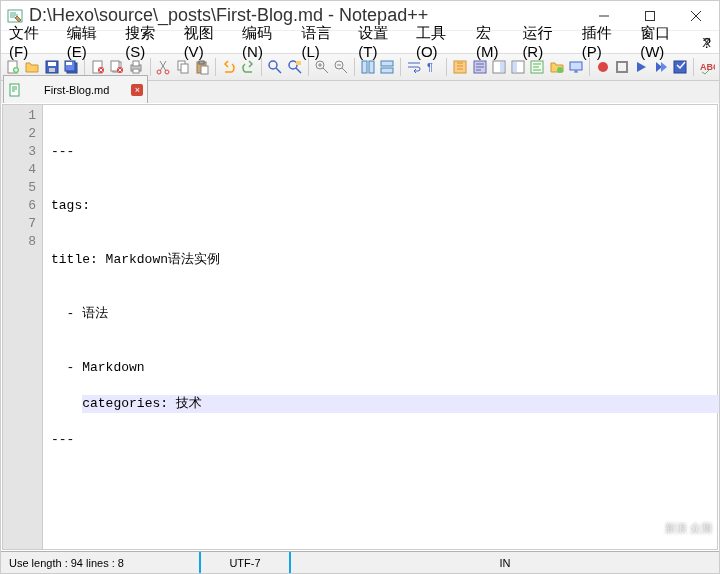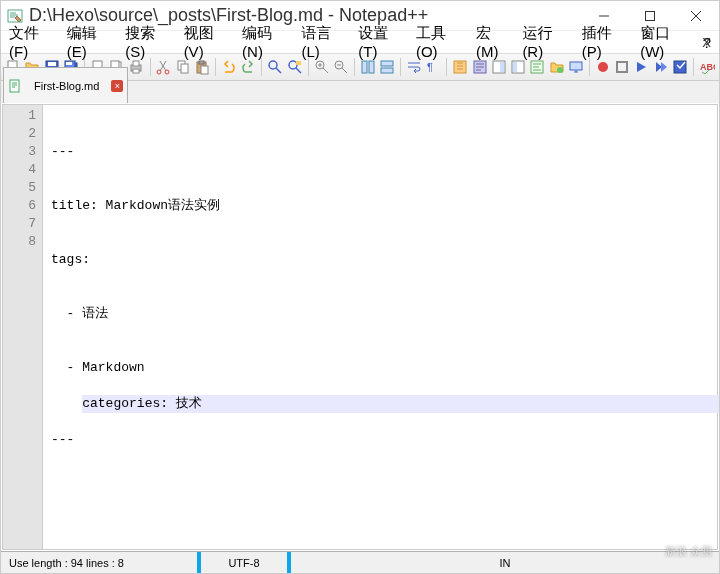--- a/index.html
+++ b/index.html
@@ -9,36 +9,36 @@
 .titlebar .title{flex:1;font-size:18px;color:#333}
 .winbtns{display:flex}
 .winbtn{width:46px;height:30px;display:flex;align-items:center;justify-content:center;font-size:10px;color:#333}
 .menubar{height:22px;display:flex;align-items:center;padding:0 4px;gap:2px;position:relative}
 .menuitem{padding:2px 4px;font-size:15px;cursor:default}
 .menu-x{position:absolute;right:8px;font-size:13px;color:#333}
 .toolbar{height:28px;background:linear-gradient(#f8f8f8,#ececec);border-top:1px solid #ddd;border-bottom:1px solid #ccc;display:flex;align-items:center;padding:0 4px;gap:3px}
 .tbtn{width:22px;height:22px;display:flex;align-items:center;justify-content:center;border-radius:2px}
 .tsep{width:1px;height:18px;background:#ccc;margin:0 2px}
 .tabbar{height:22px;background:#f0f0f0;display:flex;align-items:flex-end;padding-left:2px}
-.tab{height:36px;background:#f4f4f4;border:1px solid #b0b0b0;border-bottom:none;display:flex;align-items:center;padding:0 4px 0 4px;font-size:11px;gap:12px}
+.tab{height:28px;background:#f4f4f4;border:1px solid #b0b0b0;border-bottom:none;display:flex;align-items:center;padding:0 4px 0 4px;font-size:11px;gap:22px}
 .tab .filetype{width:14px;height:14px}
 .tab .tabclose{width:12px;height:12px;background:#d14836;border-radius:2px;display:flex;align-items:center;justify-content:center;color:#fff;font-size:9px;cursor:pointer}
 .editor{flex:1;display:flex;font-family:Consolas,"Courier New",monospace;font-size:13px;border:1px solid #ccc;margin:1px;position:relative;background:#fff}
 .gutter{width:40px;background:#e4e4e4;border-right:1px solid #ccc;text-align:right;color:#808080;padding:2px 6px 0 0;line-height:18px}
 .code{flex:1;padding:2px 4px 0 8px;line-height:18px;white-space:pre}
 .line{height:18px}
 .hl{background:#e8e8ff;width:100%;display:inline-block}
 .statusbar{height:22px;border-top:1px solid #b0b0b0;background:#f0f0f0;display:flex;align-items:center;font-size:11px}
-.statusbar>div{border-right:4px solid #0ea5e9;height:100%;display:flex;align-items:center;padding:0 8px}
+.statusbar>div{border-right:2px solid #0ea5e9;height:100%;display:flex;align-items:center;padding:0 8px}
 .statusbar .sb-left{width:200px}
 .statusbar .sb-pos{width:200px}
 .statusbar .sb-eol{width:130px;justify-content:center}
 .statusbar .sb-enc{width:90px;justify-content:center}
 .statusbar .sb-mode{flex:1;justify-content:center;border-right:none}
-.watermark{position:absolute;right:8px;bottom:17px;font-size:11px;color:rgba(255,255,255,.6);text-shadow:0 0 3px rgba(0,0,0,.5);text-align:right;line-height:12px}
+.watermark{position:absolute;right:8px;bottom:40px;font-size:11px;color:rgba(255,255,255,.6);text-shadow:0 0 3px rgba(0,0,0,.5);text-align:right;line-height:12px}
 </style>
 </head>
 <body>
 
 <div class="titlebar">
   <span class="tb-icon">
     <svg viewBox="0 0 16 16">
         <rect x="1" y="2" width="14" height="12" fill="#fff" stroke="#5a8" stroke-width="1"></rect>
         <path d="M3 5h6M3 7h8M3 9h5" stroke="#5a8" stroke-width="1"></path>
         <path d="M10 8l4 4-2 2-4-4z" fill="#c96" stroke="#874"></path>
@@ -311,29 +311,29 @@
     <div>2</div>
     <div>3</div>
     <div>4</div>
     <div>5</div>
     <div>6</div>
     <div>7</div>
     <div>8</div>
   </div>
   <div class="code">
     <div class="line">---</div>
+    <div class="line">tags:</div>
     <div class="line">title: Markdown语法实例</div>
-    <div class="line">tags:</div>
     <div class="line">  - 语法</div>
     <div class="line">  - Markdown</div>
     <div class="line hl">categories: 技术</div>
     <div class="line">---</div>
     <div class="line"></div>
   </div>
 </div>
 
 <div class="statusbar">
   <div class="sb-left">Use length : 94    lines : 8</div>
-  <div class="sb-enc">UTF-8</div>
+  <div class="sb-enc">UTF-7</div>
   <div class="sb-mode">IN</div>
 </div>
 
 <div class="watermark">新浪 众测</div>
 
 </body></html>

